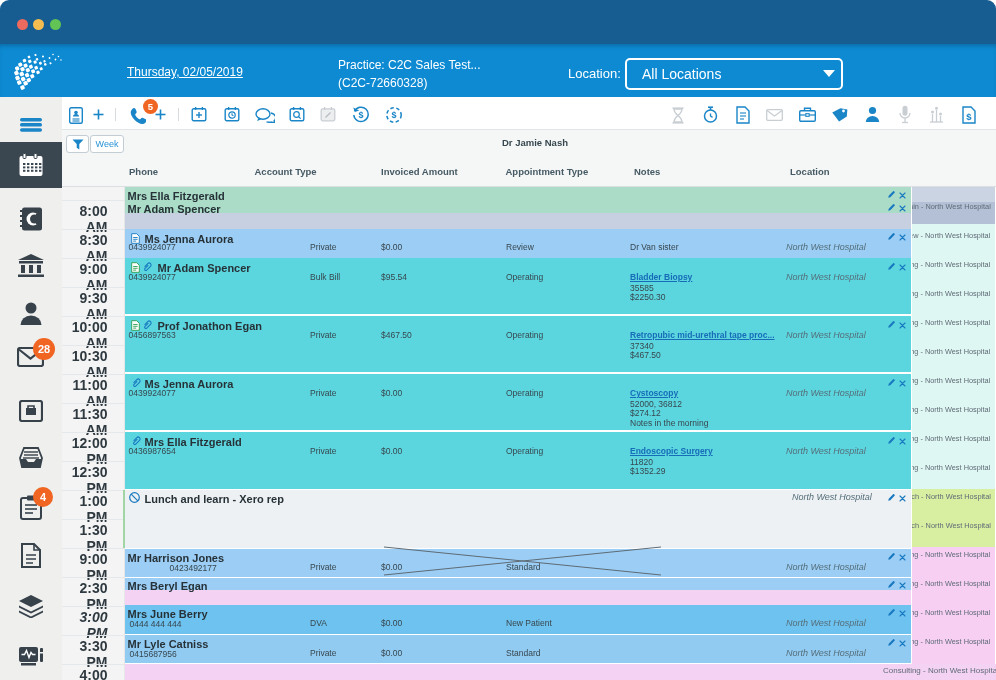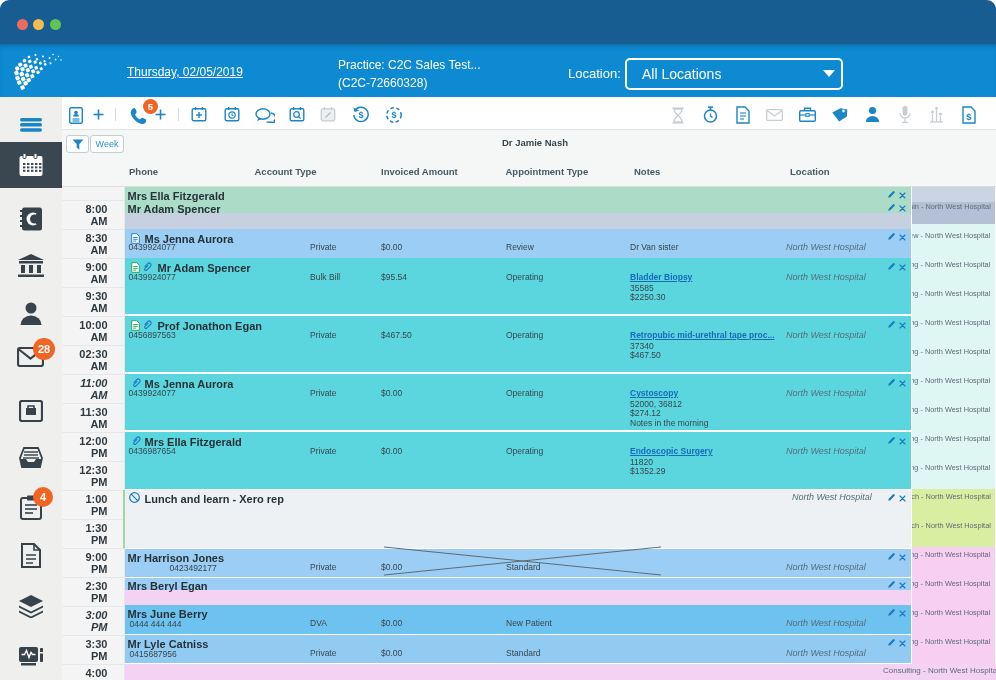--- a/index.html
+++ b/index.html
@@ -3,21 +3,21 @@
 <meta charset="utf-8">
 <style>
 * { margin:0; padding:0; box-sizing:border-box; }
 html,body { width:996px; height:680px; background:#fff; font-family:"Liberation Sans", sans-serif; overflow:hidden; }
 .a { position:absolute; }
 .bname { font-weight:bold; font-size:11px; color:#263238; white-space:nowrap; }
 .bval { position:absolute; font-size:8.5px; color:#37474f; white-space:nowrap; }
 .link { font-weight:bold; color:#176cb8; text-decoration:underline; }
 .loc { position:absolute; font-style:italic; font-size:9px; color:#546e7a; white-space:nowrap; }
 .rtext { position:absolute; font-size:8px; color:#5f6b76; white-space:nowrap; }
-.tlabel { position:absolute; font-size:11px; font-weight:bold; color:#2f3a40; text-align:right; width:41px; }
+.tlabel { position:absolute; font-size:14px; font-weight:bold; color:#2f3a40; text-align:right; width:41px; }
 .colhead { position:absolute; font-size:9.5px; font-weight:bold; color:#455a64; }
 svg { display:block; }
 </style>
 </head>
 <body>
 <div class="a" style="left:0;top:0;width:996px;height:44px;background:#175d92;border-radius:9px 9px 0 0;"></div>
 <div class="a" style="left:16.5px;top:18.5px;width:11px;height:11px;border-radius:50%;background:#ee6a5e;"></div>
 <div class="a" style="left:33px;top:18.5px;width:11px;height:11px;border-radius:50%;background:#f5bd4f;"></div>
 <div class="a" style="left:49.5px;top:18.5px;width:11px;height:11px;border-radius:50%;background:#61c454;"></div>
 <div class="a" style="left:0;top:44px;width:996px;height:53px;background:#0d8ad2;box-shadow:inset 0 4px 4px -2px rgba(0,40,70,.3);"></div>
@@ -295,23 +295,23 @@
 <div class="tlabel" style="left:66.5px;top:203px;">8:00 AM</div>
 <div class="a" style="left:62px;top:229px;width:62px;height:1px;background:#e5e8ea;"></div>
 <div class="tlabel" style="left:66.5px;top:232px;">8:30 AM</div>
 <div class="a" style="left:62px;top:258px;width:62px;height:1px;background:#e5e8ea;"></div>
 <div class="tlabel" style="left:66.5px;top:261px;">9:00 AM</div>
 <div class="a" style="left:62px;top:287px;width:62px;height:1px;background:#e5e8ea;"></div>
 <div class="tlabel" style="left:66.5px;top:290px;">9:30 AM</div>
 <div class="a" style="left:62px;top:316px;width:62px;height:1px;background:#e5e8ea;"></div>
 <div class="tlabel" style="left:66.5px;top:319px;">10:00 AM</div>
 <div class="a" style="left:62px;top:345px;width:62px;height:1px;background:#e5e8ea;"></div>
-<div class="tlabel" style="left:66.5px;top:348px;">02:30 AM</div>
+<div class="tlabel" style="left:66.5px;top:348px;">10:30 AM</div>
 <div class="a" style="left:62px;top:374px;width:62px;height:1px;background:#e5e8ea;"></div>
-<div class="tlabel" style="left:66.5px;top:377px;font-style:italic;">11:00 AM</div>
+<div class="tlabel" style="left:66.5px;top:377px;">11:00 AM</div>
 <div class="a" style="left:62px;top:403px;width:62px;height:1px;background:#e5e8ea;"></div>
 <div class="tlabel" style="left:66.5px;top:406px;">11:30 AM</div>
 <div class="a" style="left:62px;top:432px;width:62px;height:1px;background:#e5e8ea;"></div>
 <div class="tlabel" style="left:66.5px;top:435px;">12:00 PM</div>
 <div class="a" style="left:62px;top:461px;width:62px;height:1px;background:#e5e8ea;"></div>
 <div class="tlabel" style="left:66.5px;top:464px;">12:30 PM</div>
 <div class="a" style="left:62px;top:490px;width:62px;height:1px;background:#e5e8ea;"></div>
 <div class="tlabel" style="left:66.5px;top:493px;">1:00 PM</div>
 <div class="a" style="left:62px;top:519px;width:62px;height:1px;background:#e5e8ea;"></div>
 <div class="tlabel" style="left:66.5px;top:522px;">1:30 PM</div>

